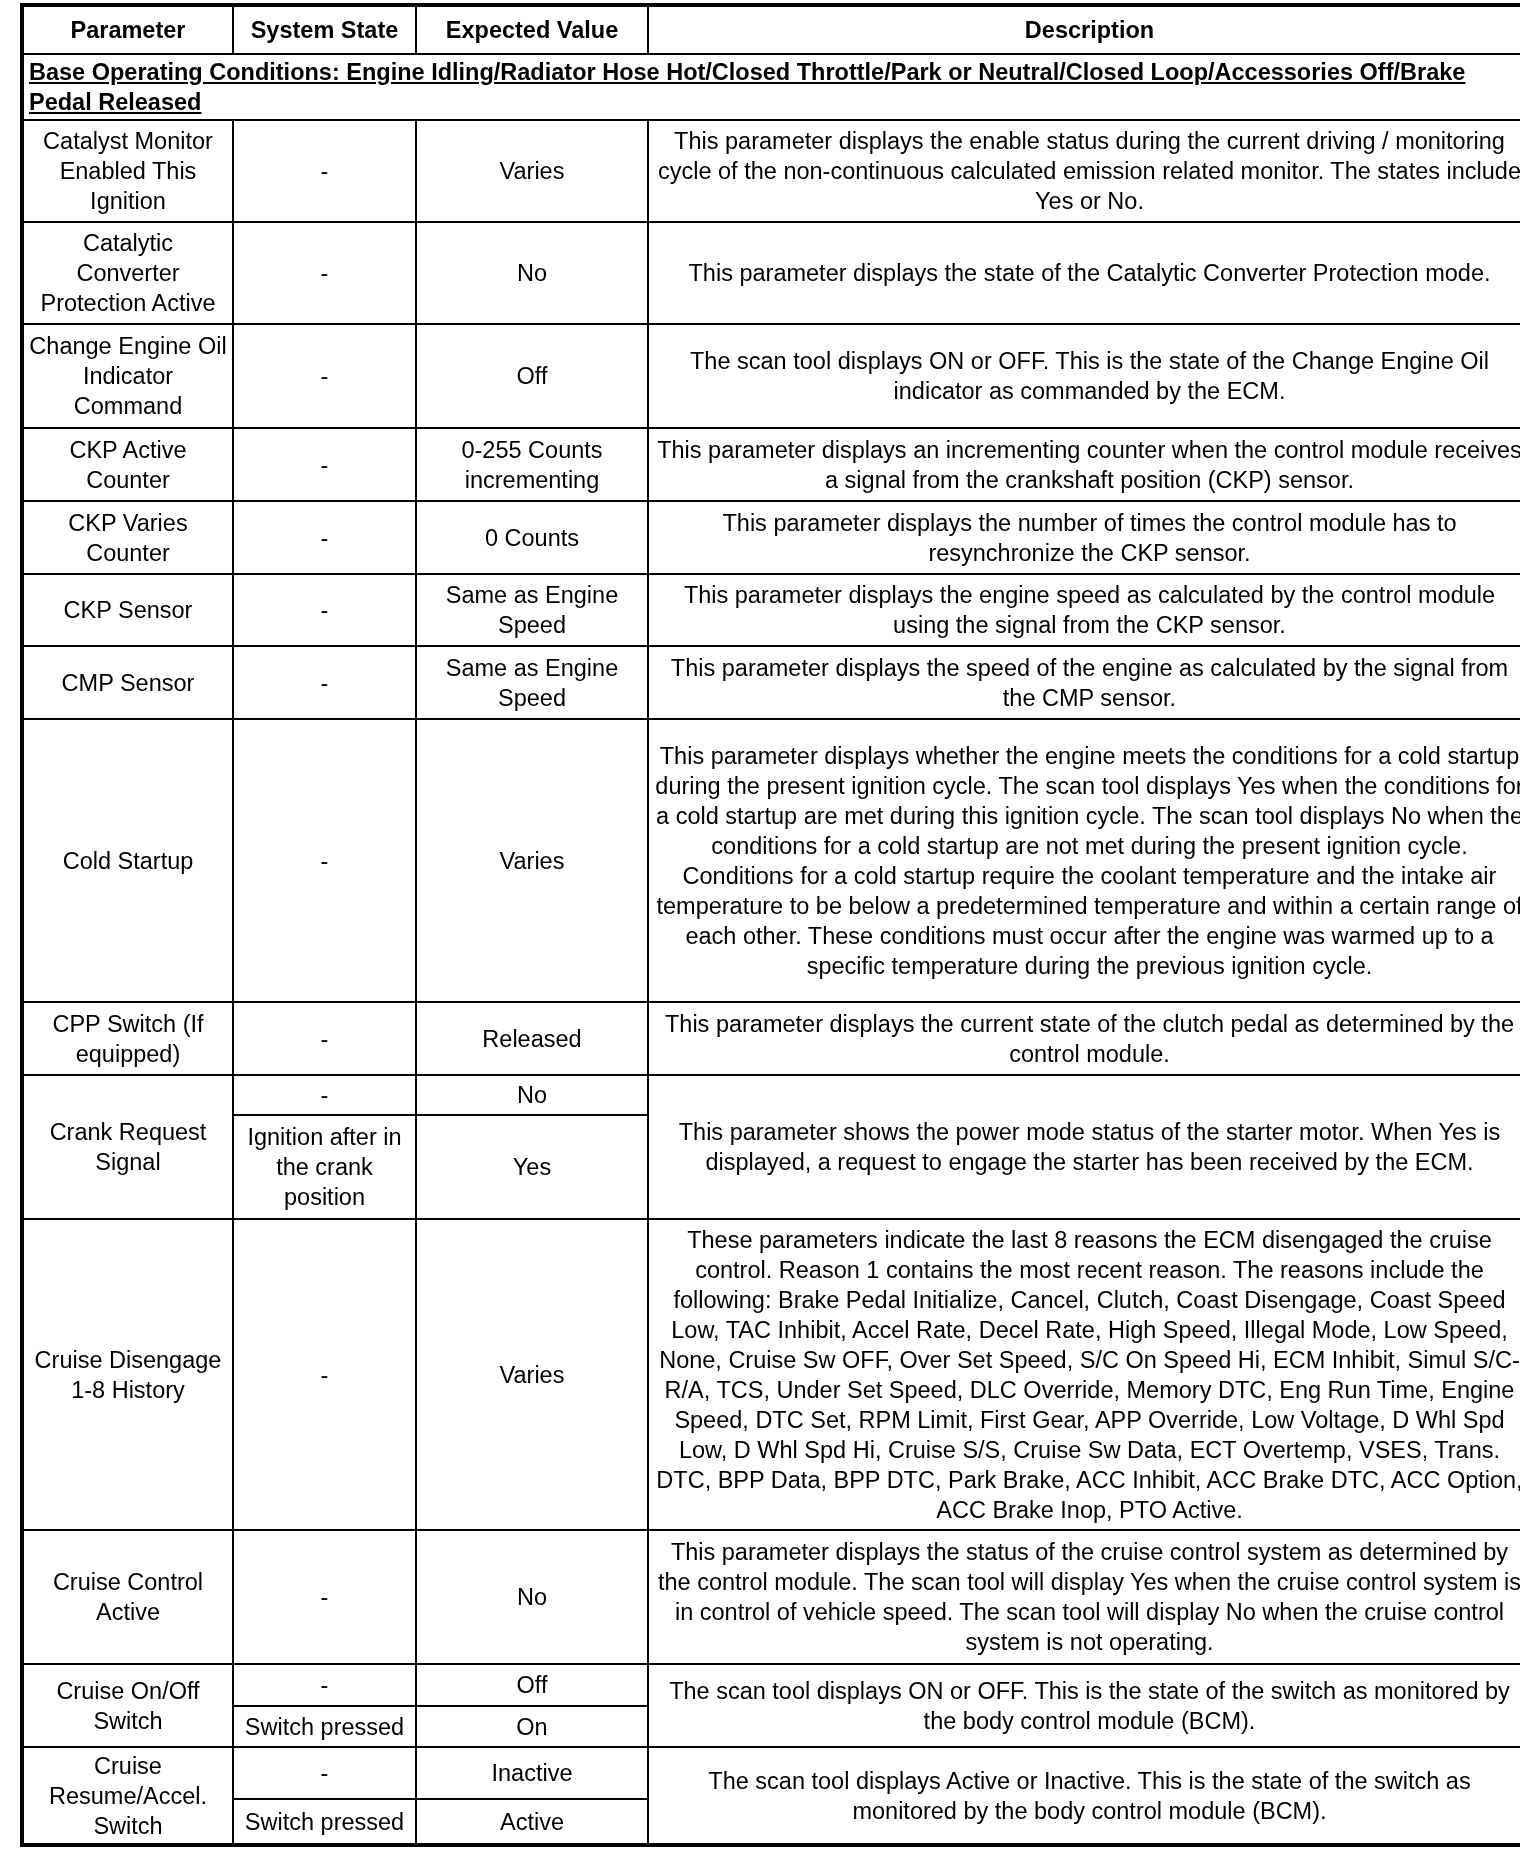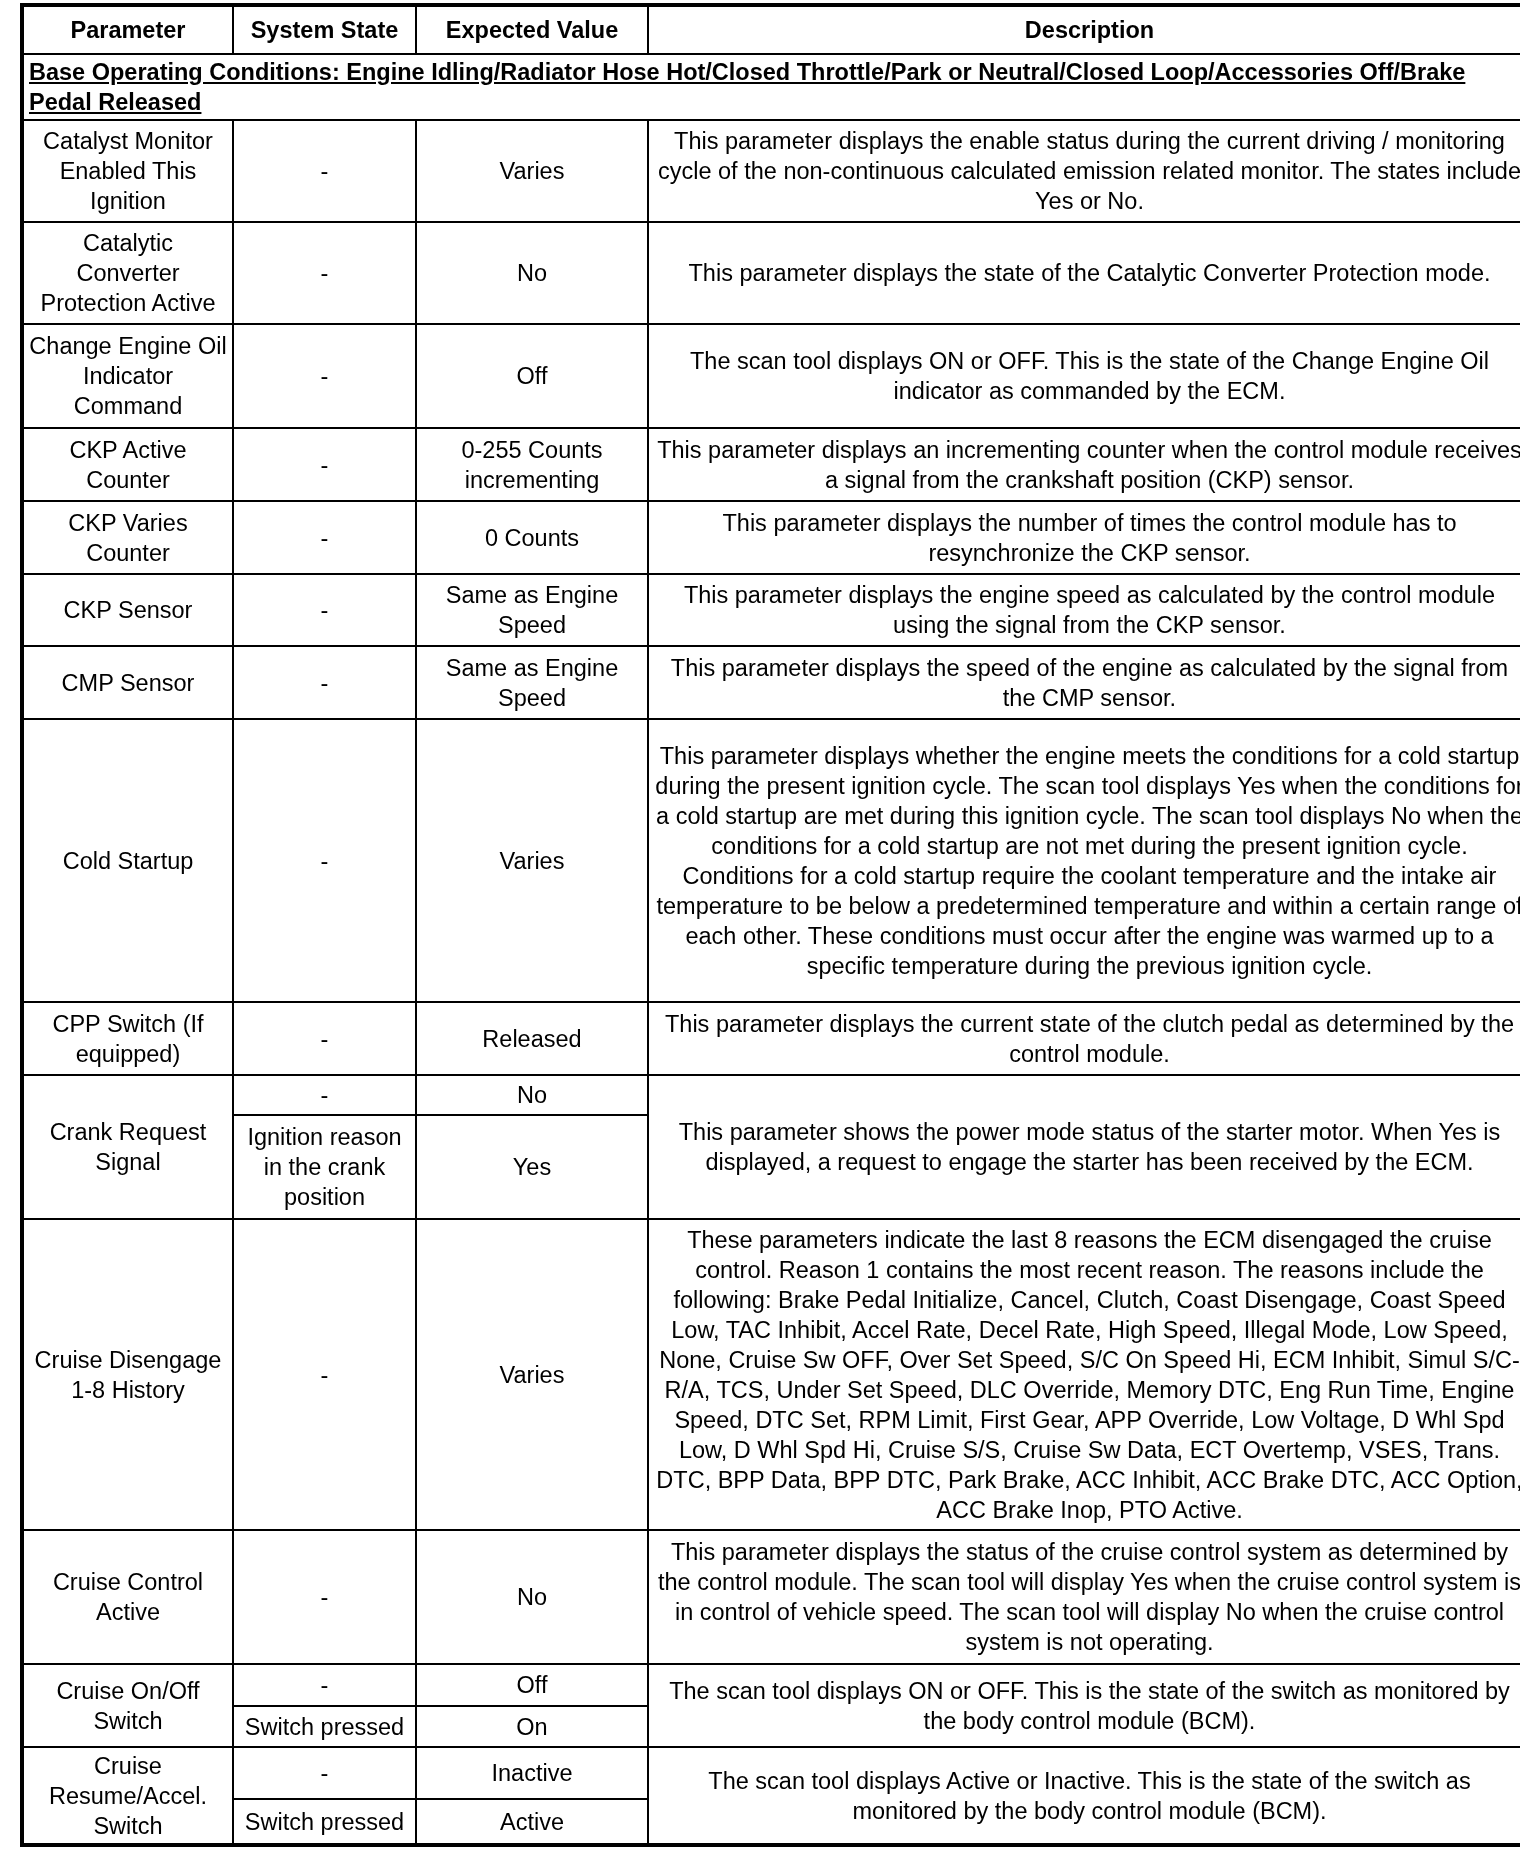--- a/index.html
+++ b/index.html
@@ -99,21 +99,21 @@
       <td class="l">This parameter displays the current state of the clutch pedal as determined by the control module.</td>
     </tr>
 
     <tr style="height:40px">
       <td rowspan="2" class="l">Crank Request Signal</td>
       <td class="c">-</td>
       <td class="c">No</td>
       <td rowspan="2" class="l">This parameter shows the power mode status of the starter motor. When Yes is displayed, a request to engage the starter has been received by the ECM.</td>
     </tr>
     <tr style="height:104px">
-      <td class="c">Ignition reason in the crank position</td>
+      <td class="c">Ignition after in the crank position</td>
       <td class="c">Yes</td>
     </tr>
 
     <tr style="height:311px">
       <td class="l">Cruise Disengage 1-8 History</td>
       <td class="c">-</td>
       <td class="c">Varies</td>
       <td class="l">These parameters indicate the last 8 reasons the ECM disengaged the cruise control. Reason 1 contains the most recent reason. The reasons include the following: Brake Pedal Initialize, Cancel, Clutch, Coast Disengage, Coast Speed Low, TAC Inhibit, Accel Rate, Decel Rate, High Speed, Illegal Mode, Low Speed, None, Cruise Sw OFF, Over Set Speed, S/C On Speed Hi, ECM Inhibit, Simul S/C-R/A, TCS, Under Set Speed, DLC Override, Memory DTC, Eng Run Time, Engine Speed, DTC Set, RPM Limit, First Gear, APP Override, Low Voltage, D Whl Spd Low, D Whl Spd Hi, Cruise S/S, Cruise Sw Data, ECT Overtemp, VSES, Trans. DTC, BPP Data, BPP DTC, Park Brake, ACC Inhibit, ACC Brake DTC, ACC Option, ACC Brake Inop, PTO Active.</td>
     </tr>
     <tr style="height:134px">

